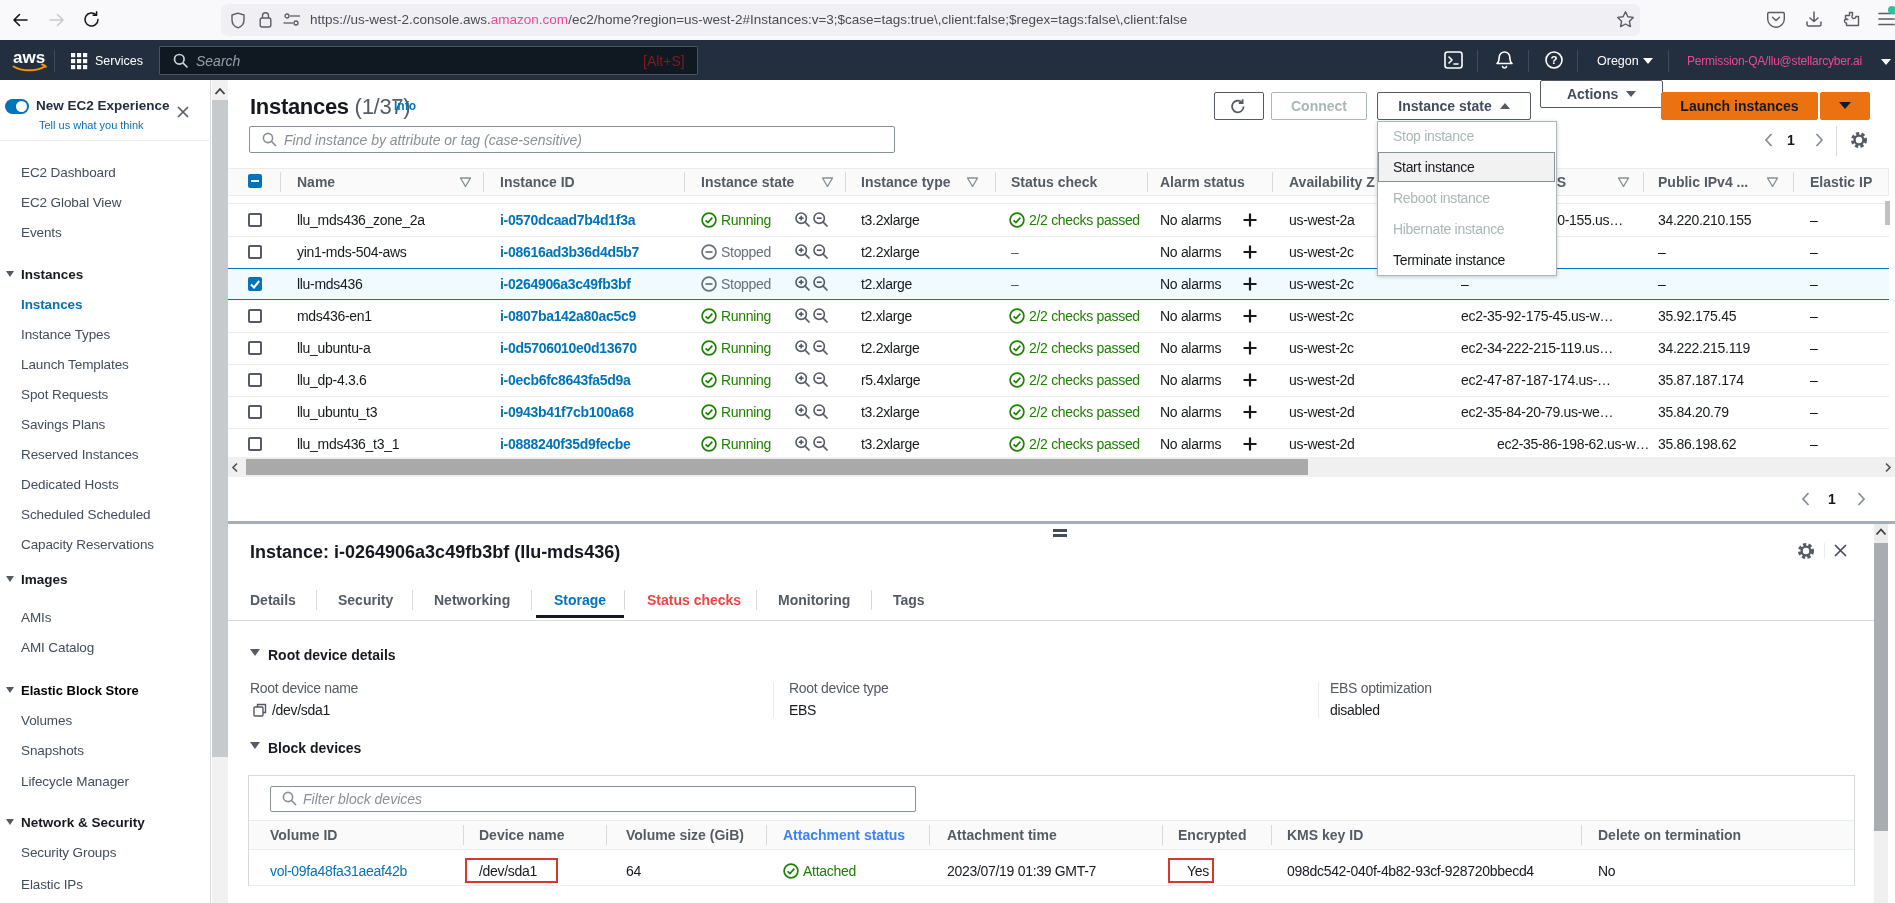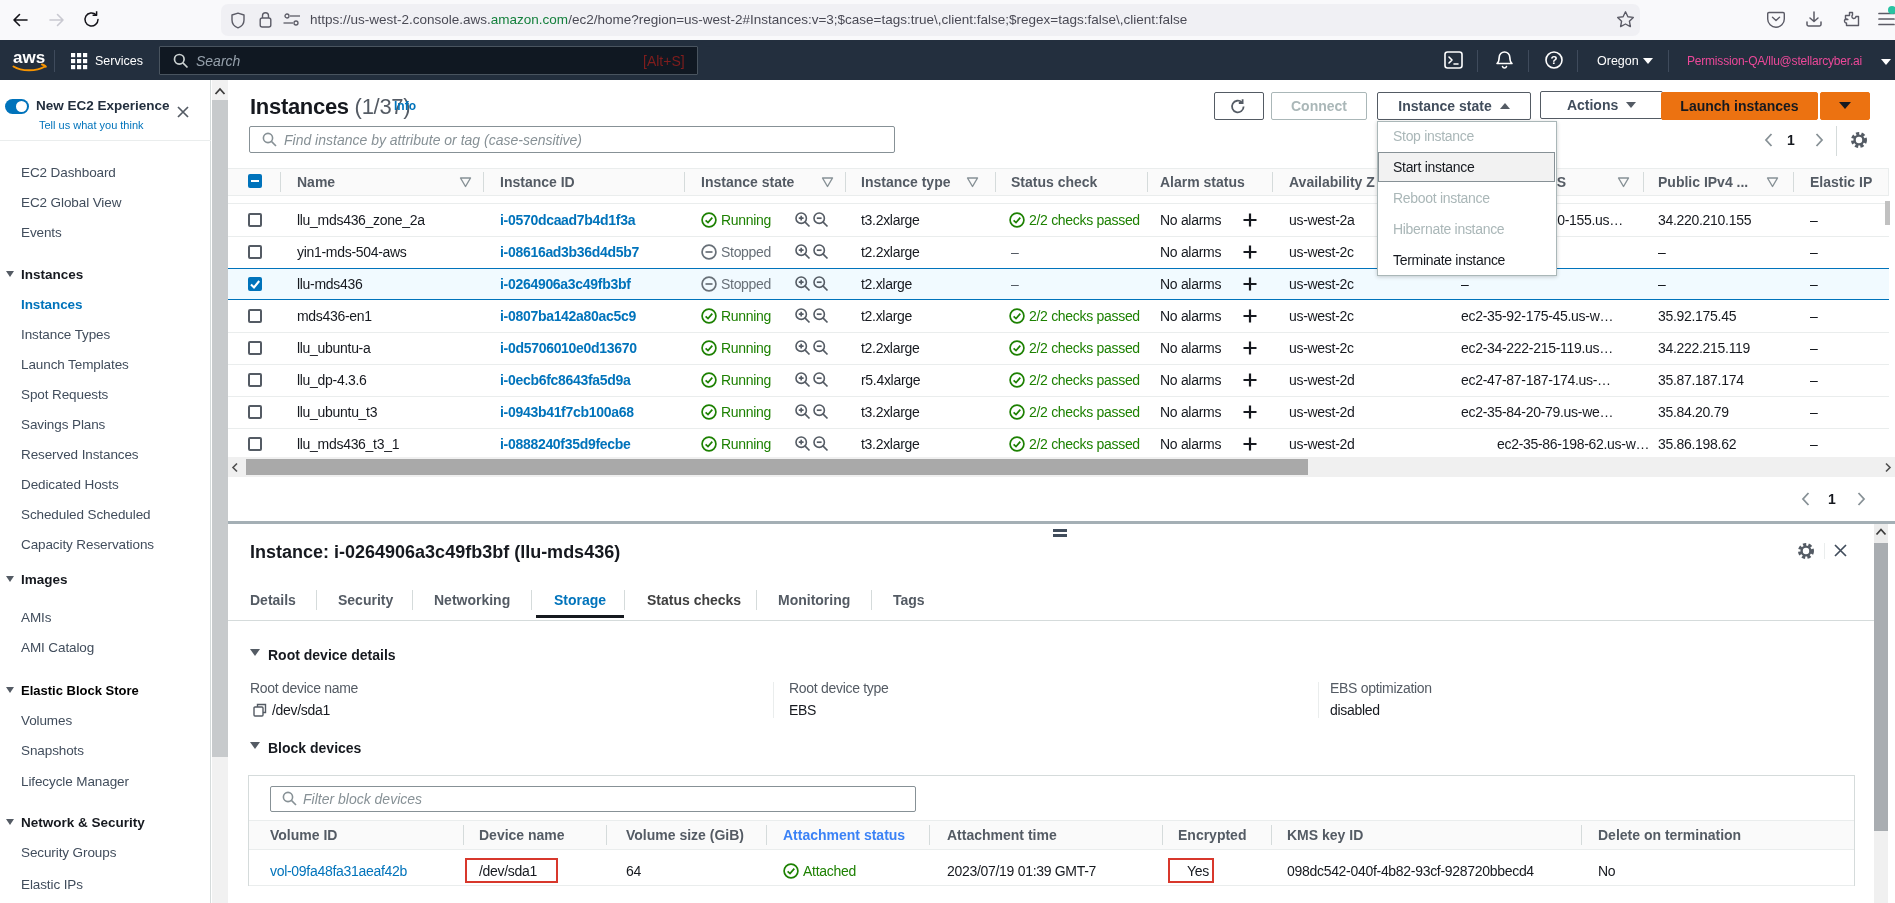--- a/index.html
+++ b/index.html
@@ -33,21 +33,21 @@
 <svg class="a" style="left:258px;top:11px" width="15" height="18" viewBox="0 0 15 18">
 <rect x="2.2" y="7" width="10.6" height="9" rx="2" stroke="#5b5b66" stroke-width="1.4" fill="none"></rect>
 <path d="M4.5 7V4.8a3 3 0 0 1 6 0V7" stroke="#5b5b66" stroke-width="1.4" fill="none"></path>
   </svg>
 <svg class="a" style="left:283px;top:12px" width="19" height="15" viewBox="0 0 19 15">
 <circle cx="4" cy="4" r="2" stroke="#5b5b66" stroke-width="1.3" fill="none"></circle>
 <path d="M7 4h10" stroke="#5b5b66" stroke-width="1.3"></path>
 <circle cx="13" cy="11" r="2" stroke="#5b5b66" stroke-width="1.3" fill="none"></circle>
 <path d="M0.5 11H10" stroke="#5b5b66" stroke-width="1.3"></path>
   </svg>
-<div class="a" style="left:310px;top:12px;font-size:13.5px;color:#4a4a55">https://us-west-2.console.aws.<span style="color:#15803d">amazon.com</span>/ec2/home?region=us-west-2#Instances:v=3;$case=tags:true\,client:false;$regex=tags:false\,client:false</div>
+<div class="a" style="left:310px;top:12px;font-size:13.5px;color:#4a4a55">https://us-west-2.console.aws.<span style="color:#ec4899">amazon.com</span>/ec2/home?region=us-west-2#Instances:v=3;$case=tags:true\,client:false;$regex=tags:false\,client:false</div>
 <svg class="a" style="left:1616px;top:10px" width="19" height="19" viewBox="0 0 19 19">
 <path d="M9.5 1.8 11.9 6.7 17.3 7.4 13.4 11.2 14.4 16.6 9.5 14 4.6 16.6 5.6 11.2 1.7 7.4 7.1 6.7z" stroke="#5b5b66" stroke-width="1.4" fill="none" stroke-linejoin="round"></path>
   </svg>
 <svg class="a" style="left:1767px;top:11px" width="18" height="17" viewBox="0 0 18 17">
 <path d="M2 1.5h14c.8 0 1.3.5 1.3 1.3V8A8.2 8.2 0 0 1 .7 8V2.8c0-.8.5-1.3 1.3-1.3z" stroke="#5b5b66" stroke-width="1.4" fill="none"></path>
 <path d="M5.5 6.2 9 9.5l3.5-3.3" stroke="#5b5b66" stroke-width="1.4" fill="none" stroke-linecap="round" stroke-linejoin="round"></path>
   </svg>
 <svg class="a" style="left:1805px;top:10px" width="18" height="19" viewBox="0 0 18 19">
 <path d="M9 2v9M5 8l4 3.5L13 8" stroke="#5b5b66" stroke-width="1.5" fill="none" stroke-linecap="round" stroke-linejoin="round"></path>
 <path d="M2 12v2.6c0 .8.6 1.4 1.4 1.4h11.2c.8 0 1.4-.6 1.4-1.4V12" stroke="#5b5b66" stroke-width="1.5" fill="none" stroke-linecap="round"></path>
@@ -154,21 +154,21 @@
 <path d="M9.4 9.4 14 14" stroke="#879196" stroke-width="1.6"></path>
   </svg>
 <div class="a" style="left:284px;top:132px;font-size:14px;font-style:italic;color:#879196">Find instance by attribute or tag (case-sensitive)</div>
 <div class="btn" style="left:1214px;top:92px;width:50px"></div>
 <svg class="a" style="left:1229px;top:98px" width="18" height="17" viewBox="0 0 18 17">
 <path d="M14.6 8.5a5.8 5.8 0 1 1-1.7-4.1" stroke="#545b64" stroke-width="1.8" fill="none"></path>
 <path d="M13.6 1.2v3.8H9.8" stroke="#545b64" stroke-width="1.8" fill="none"></path>
   </svg>
 <div class="btn" style="left:1271px;top:92px;width:96px;border-color:#aab7b8;color:#aab7b8">Connect</div>
 <div class="btn" style="left:1377px;top:92px;width:154px">Instance state <span style="display:inline-block;vertical-align:2px;margin-left:4px;width:0;height:0;border-left:5px solid transparent;border-right:5px solid transparent;border-bottom:6px solid #545b64"></span></div>
-<div class="btn" style="left:1540px;top:91px;width:123px">Actions <span style="display:inline-block;vertical-align:2px;margin-left:4px;width:0;height:0;border-left:5px solid transparent;border-right:5px solid transparent;border-top:6px solid #545b64"></span></div>
+<div class="btn" style="left:1540px;top:80px;width:123px">Actions <span style="display:inline-block;vertical-align:2px;margin-left:4px;width:0;height:0;border-left:5px solid transparent;border-right:5px solid transparent;border-top:6px solid #545b64"></span></div>
 <div class="btn" style="left:1661px;top:92px;width:157px;background:#ec7211;border-color:#ec7211;color:#16191f">Launch instances</div>
 <div class="btn" style="left:1820px;top:92px;width:50px;background:#ec7211;border-color:#ec7211"><span style="display:inline-block;vertical-align:2px;width:0;height:0;border-left:6px solid transparent;border-right:6px solid transparent;border-top:7px solid #16191f"></span></div>
 <svg class="a" style="left:1762px;top:132px" width="14" height="16" viewBox="0 0 14 16">
 <path d="M9.5 2 4 8l5.5 6" stroke="#879196" stroke-width="1.8" fill="none"></path>
   </svg>
 <div class="a b" style="left:1787px;top:132px;font-size:14px;line-height:16px;color:#16191f">1</div>
 <svg class="a" style="left:1812px;top:132px" width="14" height="16" viewBox="0 0 14 16">
 <path d="M4.5 2 10 8l-5.5 6" stroke="#879196" stroke-width="1.8" fill="none"></path>
   </svg>
 <div class="a" style="left:1836px;top:126px;width:1px;height:30px;background:#d5dbdb"></div>
@@ -507,21 +507,21 @@
 <circle cx="9" cy="9" r="4.4" fill="none" stroke="#545b64" stroke-width="2.4"></circle>
   </svg>
 <div class="a" style="left:1824px;top:543px;width:1px;height:16px;background:#eaeded"></div>
 <svg class="a" style="left:1833px;top:543px" width="15" height="15" viewBox="0 0 15 15">
 <path d="M2 2l11 11M13 2 2 13" stroke="#414d5c" stroke-width="1.7"></path>
   </svg>
 <div class="a b" style="left:250px;top:592px;font-size:14px;line-height:16px;color:#545b64">Details</div>
 <div class="a b" style="left:338px;top:592px;font-size:14px;line-height:16px;color:#545b64">Security</div>
 <div class="a b" style="left:434px;top:592px;font-size:14px;line-height:16px;color:#545b64">Networking</div>
 <div class="a b" style="left:554px;top:592px;font-size:14px;line-height:16px;color:#0073bb">Storage</div>
-<div class="a b" style="left:647px;top:592px;font-size:14px;line-height:16px;color:#404040">Status checks</div>
+<div class="a b" style="left:647px;top:592px;font-size:14px;line-height:16px;color:#ef4444">Status checks</div>
 <div class="a b" style="left:778px;top:592px;font-size:14px;line-height:16px;color:#545b64">Monitoring</div>
 <div class="a b" style="left:893px;top:592px;font-size:14px;line-height:16px;color:#545b64">Tags</div>
 <div class="a" style="left:316px;top:590px;width:1px;height:20px;background:#d5dbdb"></div>
 <div class="a" style="left:412px;top:590px;width:1px;height:20px;background:#d5dbdb"></div>
 <div class="a" style="left:531px;top:590px;width:1px;height:20px;background:#d5dbdb"></div>
 <div class="a" style="left:624px;top:590px;width:1px;height:20px;background:#d5dbdb"></div>
 <div class="a" style="left:756px;top:590px;width:1px;height:20px;background:#d5dbdb"></div>
 <div class="a" style="left:871px;top:590px;width:1px;height:20px;background:#d5dbdb"></div>
 <div class="a" style="left:228px;top:620px;width:1646px;height:1px;background:#d5dbdb"></div>
 <div class="a" style="left:536px;top:615px;width:88px;height:3px;background:#16191f"></div>

